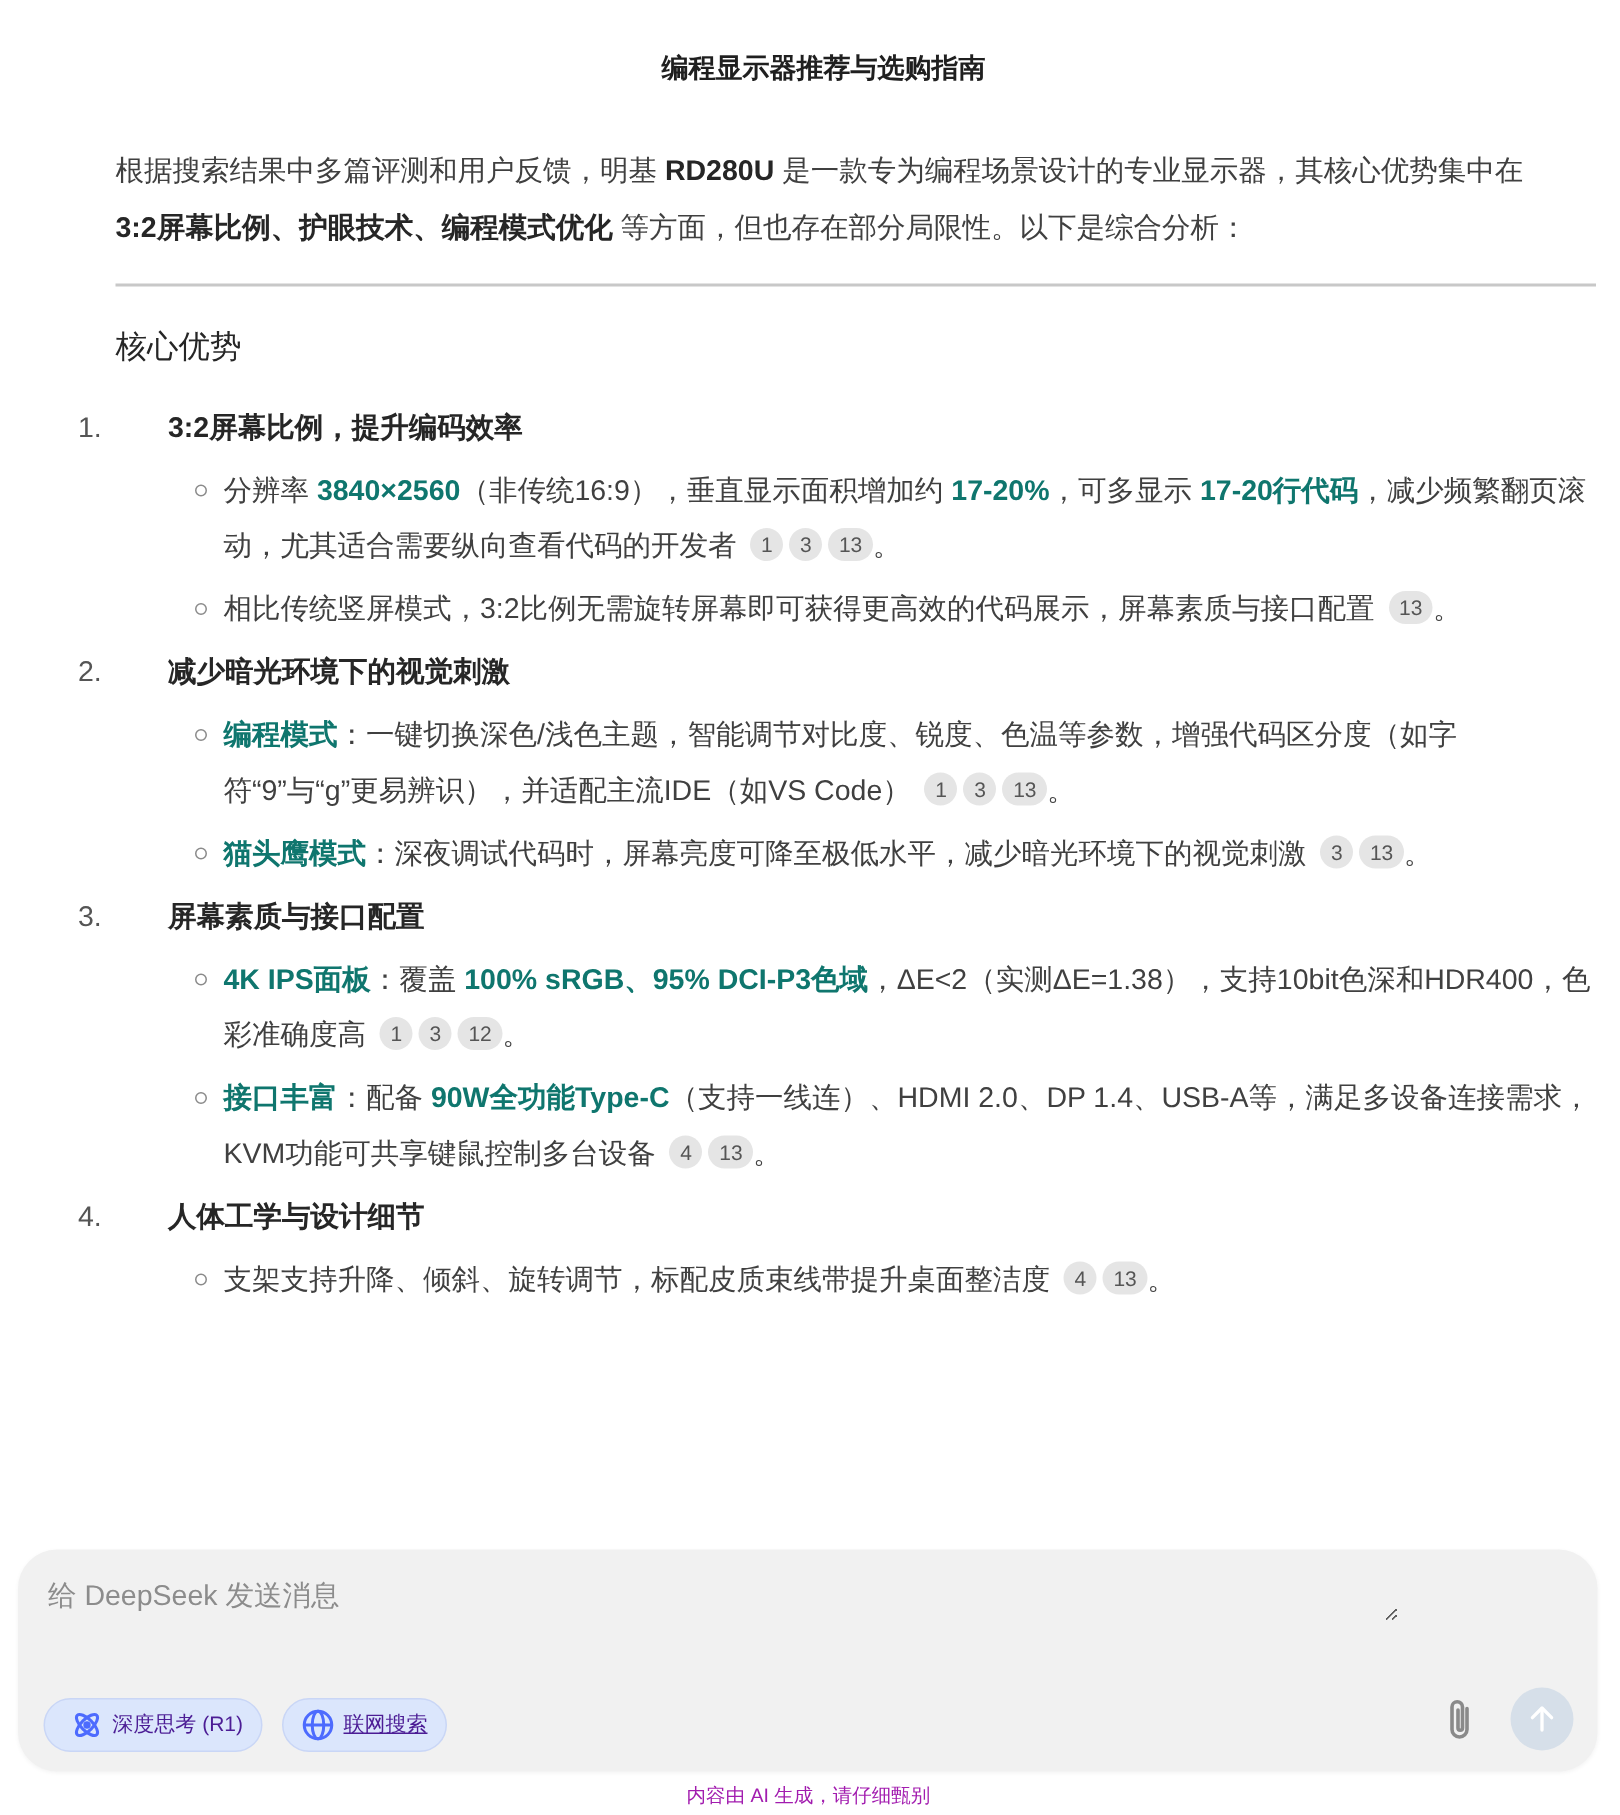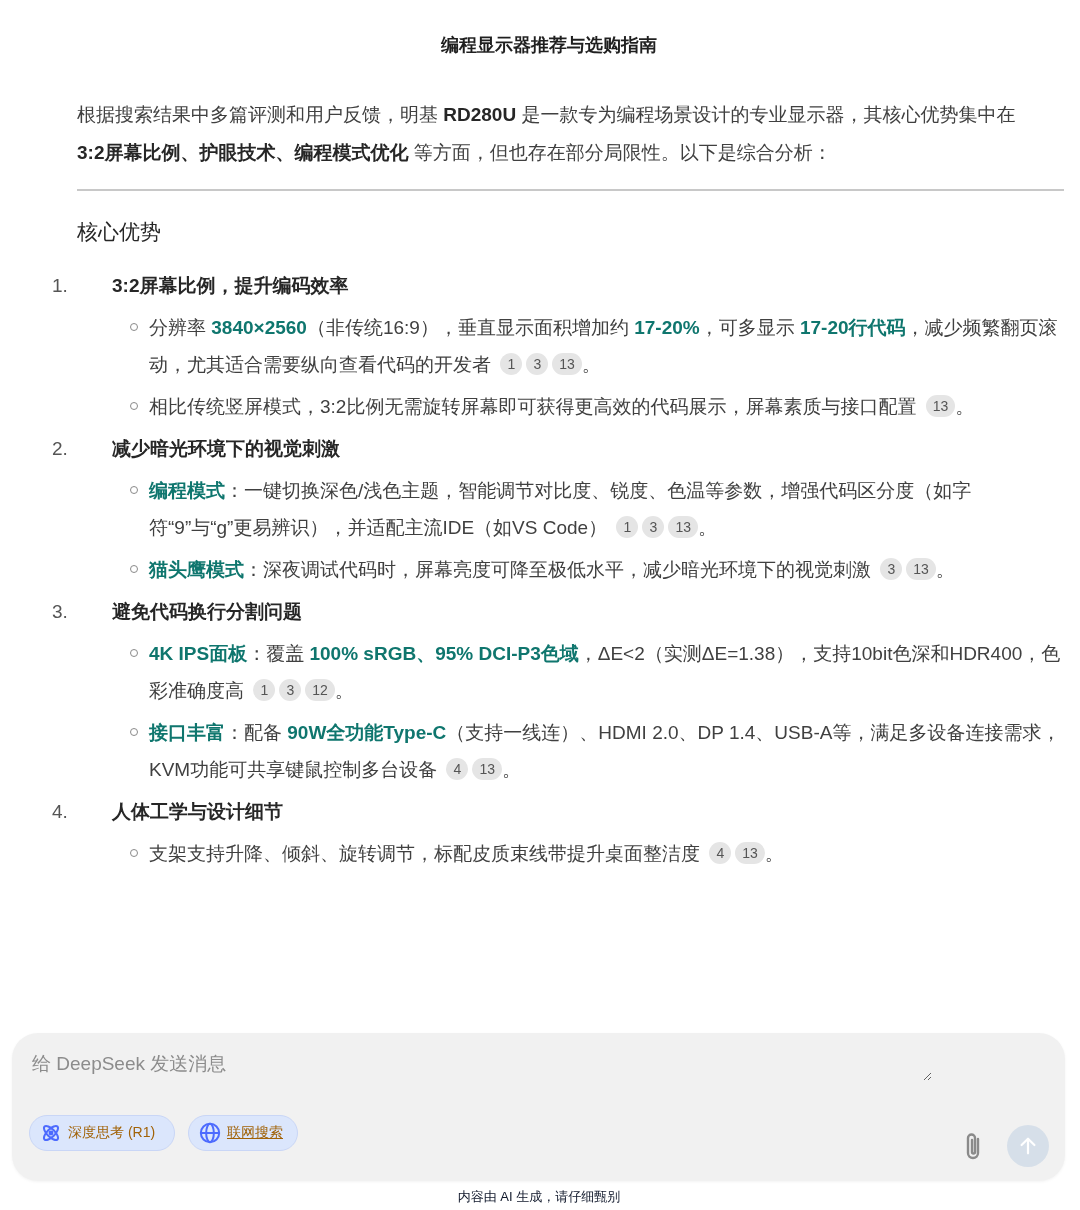--- a/index.html
+++ b/index.html
@@ -39,36 +39,36 @@
     background: #f1f1f1; border-radius: 26px;
     box-shadow: 0 1px 3px rgba(0,0,0,0.05);
   }
   .composer-input {
     position: absolute; left: 20px; top: 18px; width: 900px; height: 30px;
     border: none; background: transparent; outline: none;
     font-family: Liberation Sans, sans-serif; font-size: 19px; color: #888;
   }
   .composer-input::placeholder { color: #8c8c8c; }
   .pill {
-    position: absolute; top: 82px; height: 36px; border-radius: 18px;
+    position: absolute; top: 99px; height: 36px; border-radius: 18px;
     background: #dbe6fc; border: 1px solid #c9d6f6;
     display: flex; align-items: center; padding: 0 12px 0 10px;
-    color: #a16207; font-size: 14px;
+    color: #4c1d95; font-size: 14px; justify-content: flex-end;
   }
   .pill-deep { left: 17px; width: 146px; }
   .pill-web { left: 176px; width: 110px; text-decoration: underline; }
   .pill svg { margin-right: 6px; }
   .attach { position: absolute; left: 948px; top: 97px; width: 28px; height: 34px; }
   .send {
     position: absolute; left: 995px; top: 92px; width: 42px; height: 42px; border-radius: 50%;
     background: #d6dfe9; display: flex; align-items: center; justify-content: center;
   }
   .footer-note {
     position: absolute; top: 1188px; left: 0; width: 1078px; text-align: center;
-    font-size: 13px; color: #0f172a;
+    font-size: 13px; color: #a21caf;
   }
 </style>
 </head>
 <body>
 
 <div class="doc-title">编程显示器推荐与选购指南</div>
 
 <div class="content">
   <p class="intro">
     <span>根据搜索结果中多篇评测和用户反馈，明基 </span><b>RD280U</b><span> 是一款专为编程场景设计的专业显示器，其核心优势集中在 </span><br><b>3:2屏幕比例、护眼技术、编程模式优化</b><span> 等方面，但也存在部分局限性。以下是综合分析：</span>
@@ -104,21 +104,21 @@
         </div>
         <div class="ul-item">
           <span class="bullet"></span>
           <b>猫头鹰模式</b><span>：深夜调试代码时，屏幕亮度可降至极低水平，减少暗光环境下的视觉刺激</span>
           <span class="cite one">3</span><span class="cite">13</span><span>。</span>
         </div>
       </div>
     </div>
 
     <div class="ol-item">
-      <div class="ol-head"><span class="ol-num" style="left:-25px">3.</span><span>避免代码换行分割问题</span></div>
+      <div class="ol-head"><span class="ol-num" style="left:-25px">3.</span><span>屏幕素质与接口配置</span></div>
       <div class="ul">
         <div class="ul-item">
           <span class="bullet"></span>
           <b>4K IPS面板</b><span>：覆盖 </span><b>100% sRGB、95% DCI-P3色域</b><span>，ΔE&lt;2（实测ΔE=1.38），支持10bit色深和HDR400，色彩准确度高</span>
           <span class="cite one">1</span><span class="cite one">3</span><span class="cite">12</span><span>。</span>
         </div>
         <div class="ul-item">
           <span class="bullet"></span>
           <b>接口丰富</b><span>：配备 </span><b>90W全功能Type-C</b><span>（支持一线连）、HDMI 2.0、DP 1.4、USB-A等，满足多设备连接需求，KVM功能可共享键鼠控制多台设备</span>
           <span class="cite one">4</span><span class="cite">13</span><span>。</span>

